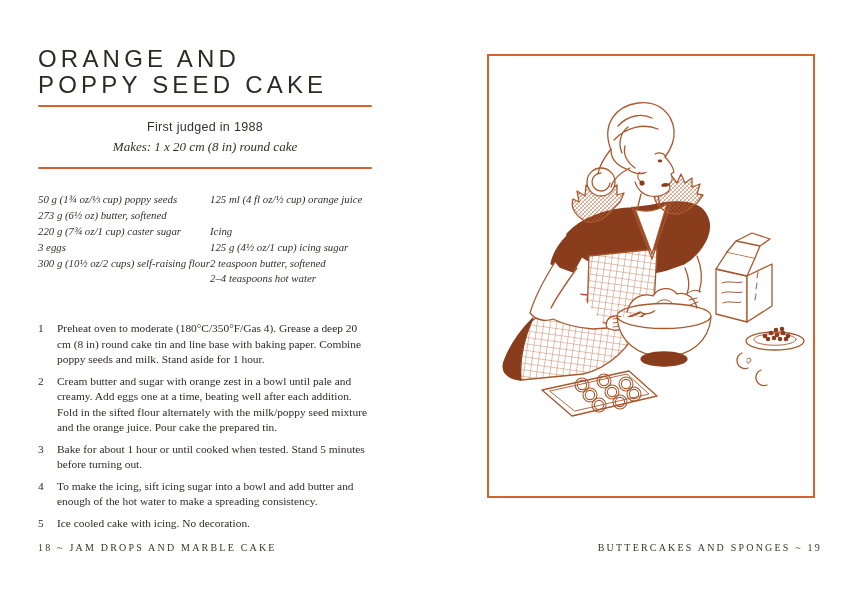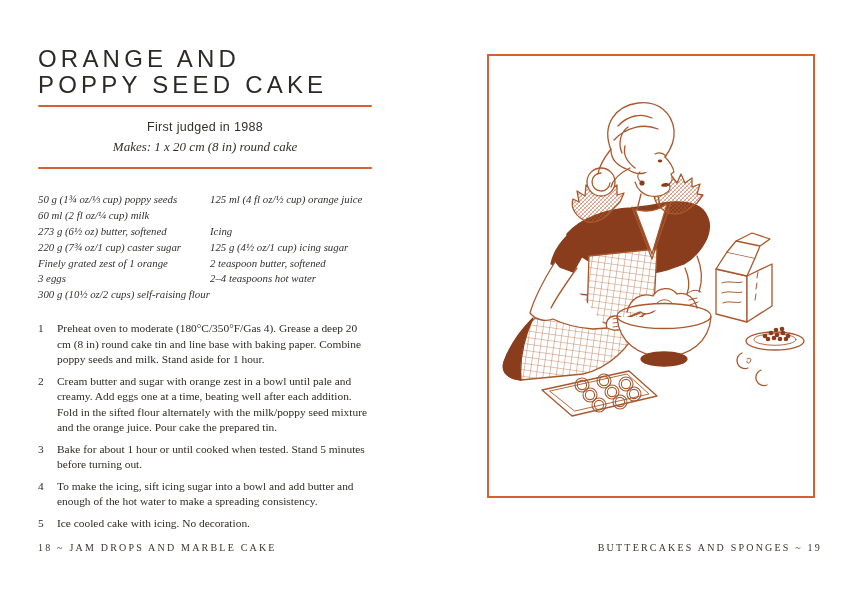--- a/index.html
+++ b/index.html
@@ -66,24 +66,22 @@
   <div class="rule rule-top"></div>
 
   <div class="judged">First judged in 1988</div>
   <div class="makes">Makes: 1 x 20 cm (8 in) round cake</div>
 
   <div class="rule rule-bottom"></div>
 
   <div class="ingredients">
     <div class="ing-col colL">
       <div class="ing-row">50 g (1¾ oz/⅓ cup) poppy seeds</div>
-      <div class="ing-row">60 ml (2 fl oz/¼ cup) milk</div>
       <div class="ing-row">273 g (6½ oz) butter, softened</div>
       <div class="ing-row">220 g (7¾ oz/1 cup) caster sugar</div>
-      <div class="ing-row">Finely grated zest of 1 orange</div>
       <div class="ing-row">3 eggs</div>
       <div class="ing-row">300 g (10½ oz/2 cups) self-raising flour</div>
     </div>
     <div class="ing-col colR">
       <div class="ing-row">125 ml (4 fl oz/½ cup) orange juice</div>
       <div class="ing-row"></div>
       <div class="ing-row">Icing</div>
       <div class="ing-row">125 g (4½ oz/1 cup) icing sugar</div>
       <div class="ing-row">2 teaspoon butter, softened</div>
       <div class="ing-row">2–4 teaspoons hot water</div>

